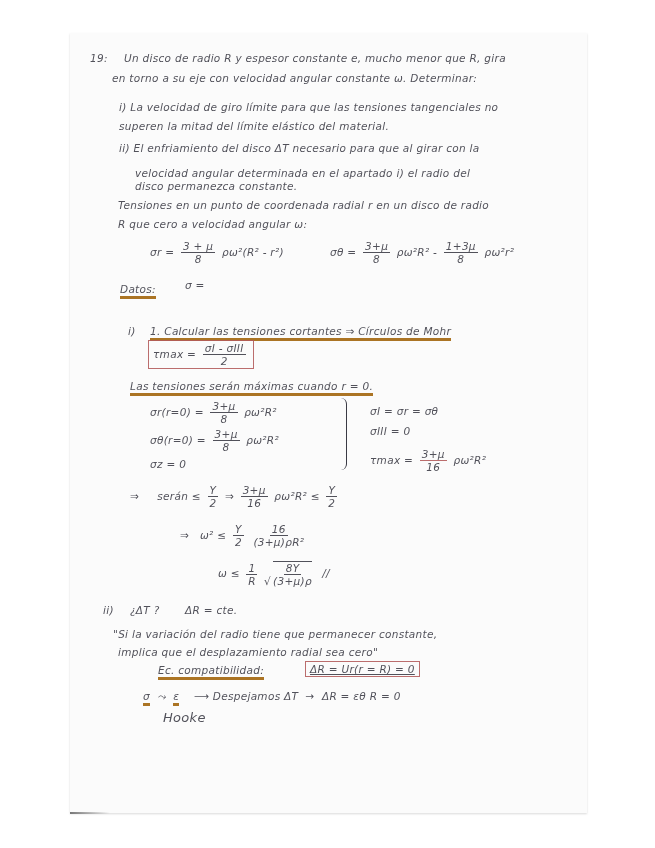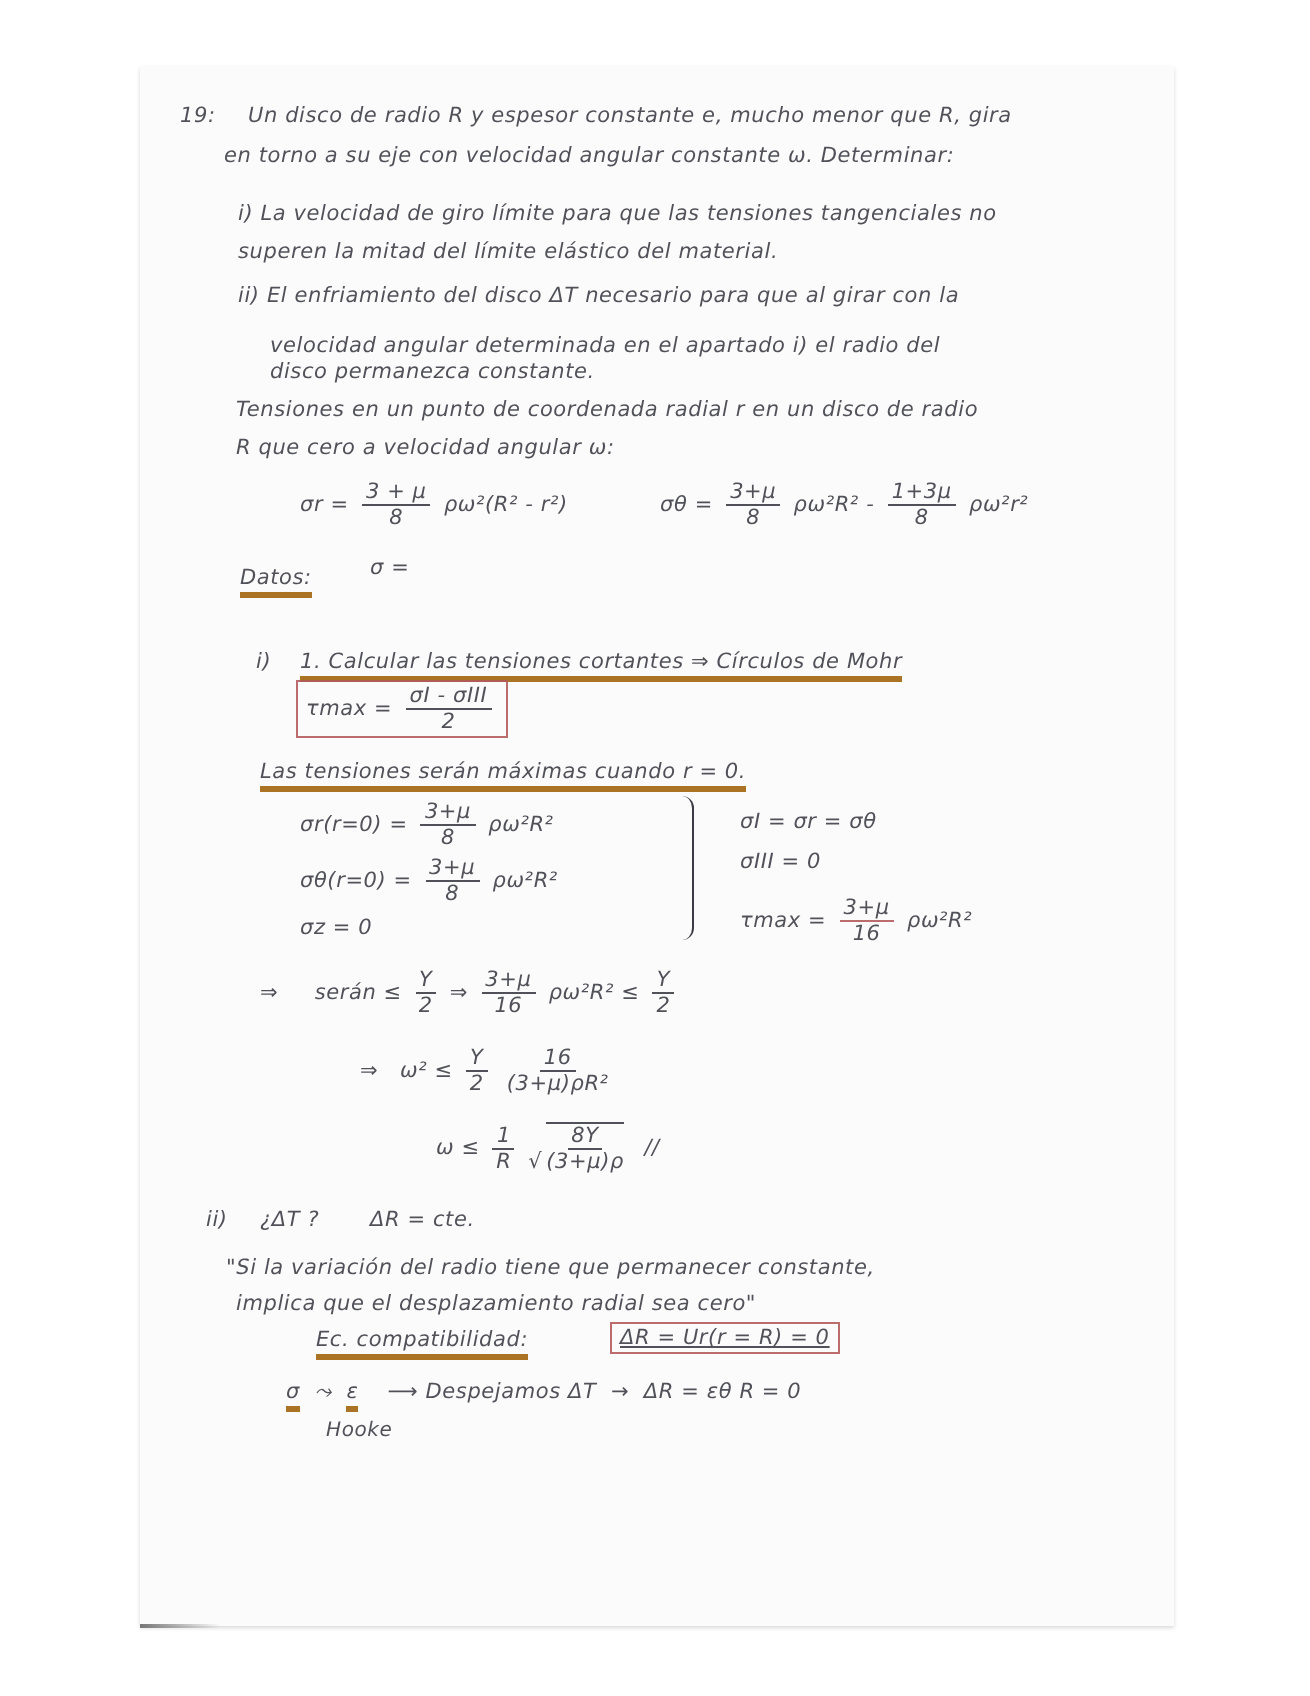--- a/index.html
+++ b/index.html
@@ -181,13 +181,13 @@
 
 <div class="hw" style="left:143px;top:690px;">
   <span class="u">σ</span>&nbsp;
   <span>⤳</span>&nbsp;
   <span class="u">ε</span>&nbsp;&nbsp;&nbsp;
   <span>⟶</span>
   <span>Despejamos ΔT</span>&nbsp;
   <span>→</span>&nbsp;
   <span>ΔR = εθ R = 0</span>
 </div>
-<div class="hw" style="left:163px;top:710px;font-size:10px;">Hooke</div>
+<div class="hw" style="left:163px;top:710px;font-size:13px;">Hooke</div>
 
 </body></html>

